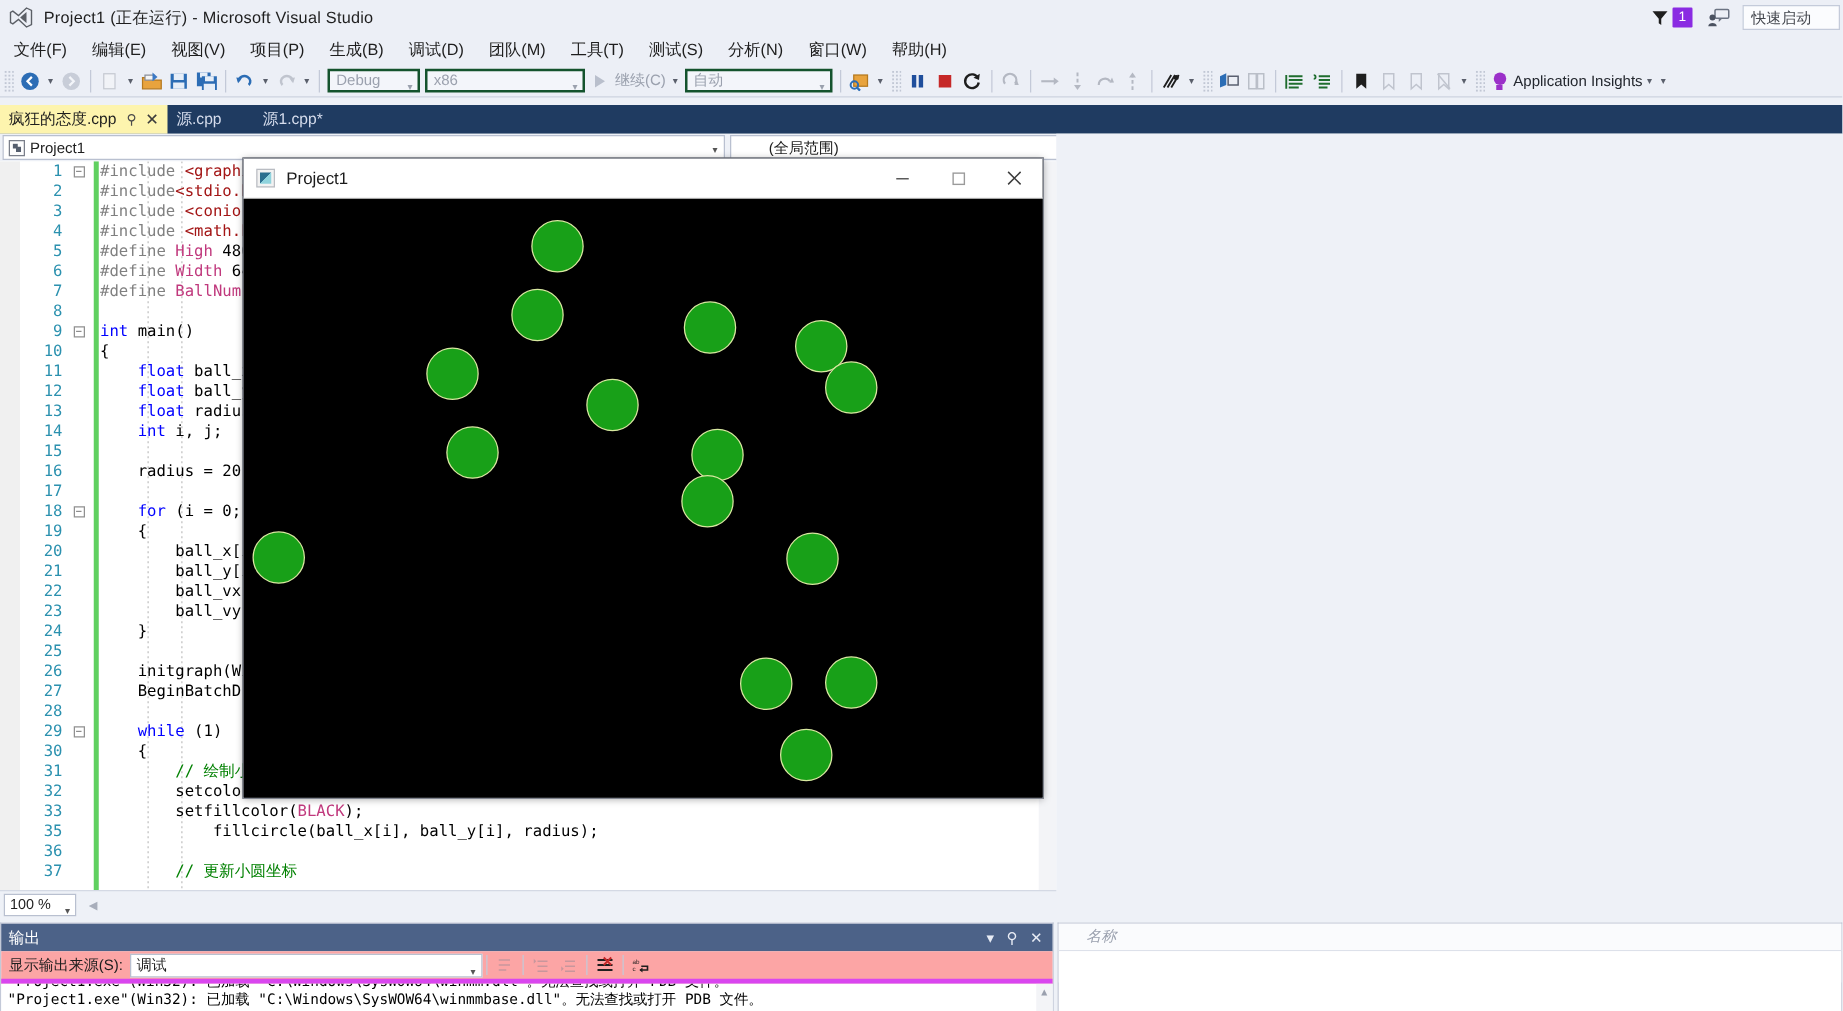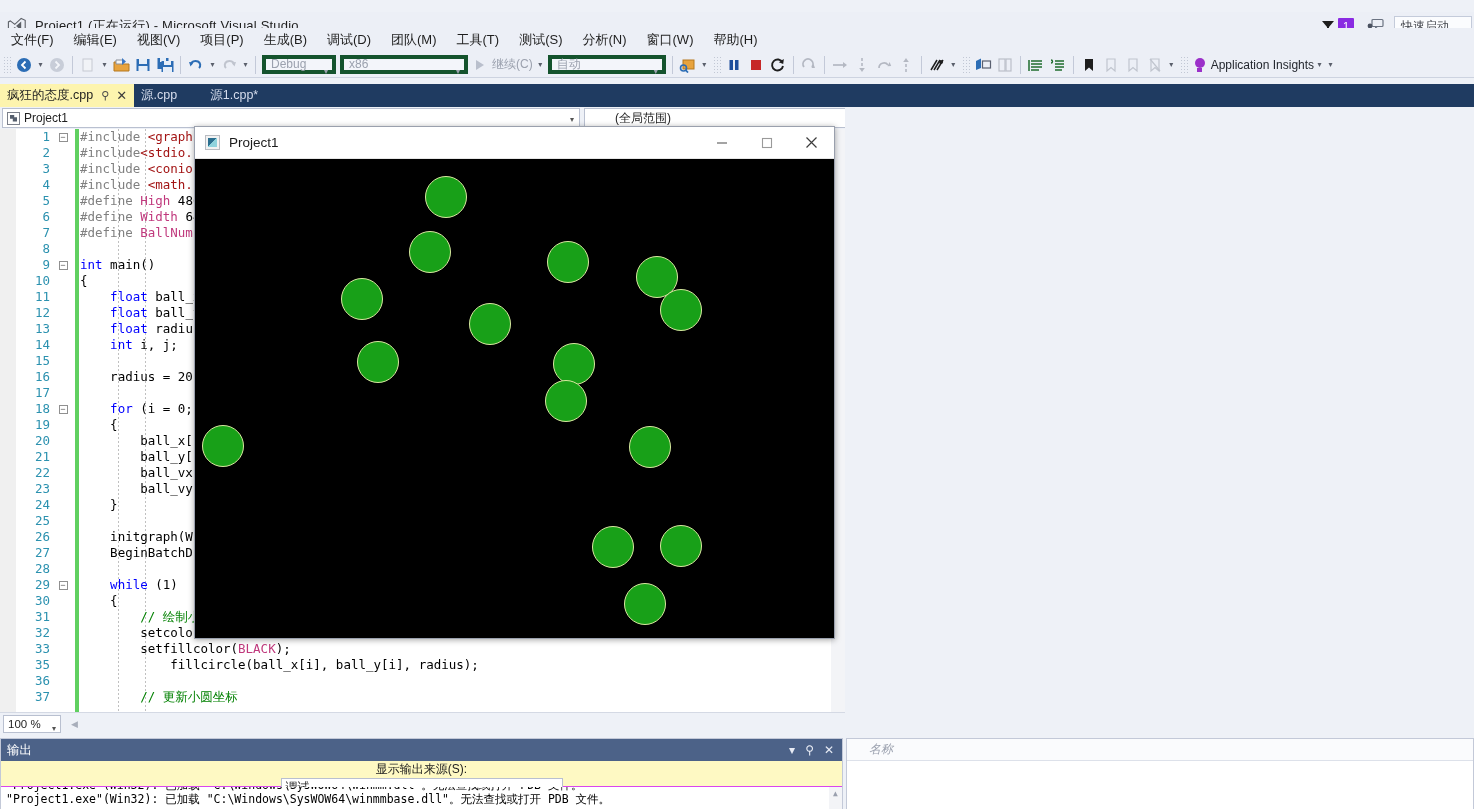--- a/index.html
+++ b/index.html
@@ -12,21 +12,21 @@
     background: #eef1f7;
   }
   #app {
     position: relative;
     width: 1474px; height: 809px;
     background: #eef1f7;
   }
 
   
   .titlebar {
-    position: absolute; top: 12px; left: 0; width: 1474px; height: 28px;
+    position: absolute; top: 0; left: 0; width: 1474px; height: 28px;
     background: #eceff6;
     display: flex; align-items: center;
   }
   .vs-logo {
     width: 20px; height: 20px; margin-left: 7px; margin-right: 8px;
     position: relative;
   }
   .title-text {
     font-size: 13px; color: #1e1e1e; letter-spacing: .2px;
   }
@@ -75,21 +75,21 @@
   .tb-btn {
     width: 22px; height: 22px; display: flex; align-items: center;
     justify-content: center; position: relative; cursor: default;
     font-size: 13px; color: #3a76c4;
   }
   .tb-btn.dis { opacity: .38; }
   .tb-sep { width: 1px; height: 18px; background: #c3c9d8; margin: 0 4px; }
   .tb-arrow { width: 11px; height: 22px; display:flex; align-items:center;
               justify-content:center; font-size: 8px; color:#5a5f6b; }
   .tb-combo {
-    height: 19px; border: 4px solid #14532d; background: #f3f5fa;
+    height: 19px; border: 2px solid #14532d; background: #f3f5fa;
     font-size: 12px; color: #9ba1ae; line-height: 17px;
     padding-left: 5px; position: relative; margin: 0 2px;
     display: flex; align-items: center;
   }
   .tb-combo .cb-caret {
     position:absolute; right: 4px; top: 4px; font-size: 8px; color:#9ba1ae;
   }
   .tb-run {
     display: flex; align-items: center; font-size: 12px; color: #9ba1ae;
     padding: 0 2px;
@@ -267,23 +267,22 @@
   .panel-header {
     height: 22px; background: #4c6288; color: #fff;
     display: flex; align-items: center; padding-left: 6px;
     font-size: 12.5px;
   }
   .panel-header .ph-right {
     margin-left: auto; display: flex; align-items: center; gap: 10px;
     padding-right: 8px; font-size: 12px; color: #e8ecf5;
   }
   .panel-toolbar {
-    height: 26px; background: #fef9c3; display: flex; align-items: center;
-    border-bottom: 1px solid #d946ef;
-    flex-direction: column;
+    height: 26px; background: #fca5a5; display: flex; align-items: center;
+    border-bottom: 4px solid #d946ef;
   }
   .pt-label { font-size: 12px; color: #1e1e1e; margin: 0 6px 0 6px; }
   .pt-combo {
     width: 282px; height: 19px; background: #fff; border: 1px solid #b9c0d0;
     font-size: 12px; color: #1e1e1e; line-height: 17px; padding-left: 4px;
     position: relative;
   }
   .pt-combo .caret { position: absolute; right: 5px; top: 5px; font-size: 8px; color: #555; }
   .pt-btn { width: 22px; height: 22px; display:flex; align-items:center;
             justify-content:center; font-size: 12px; color: #5a6070; }

